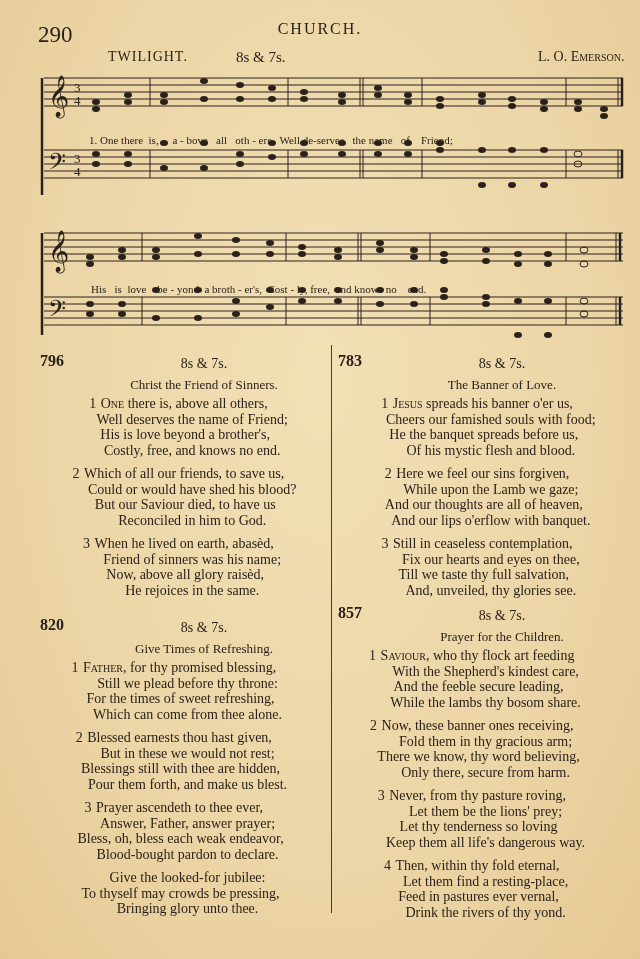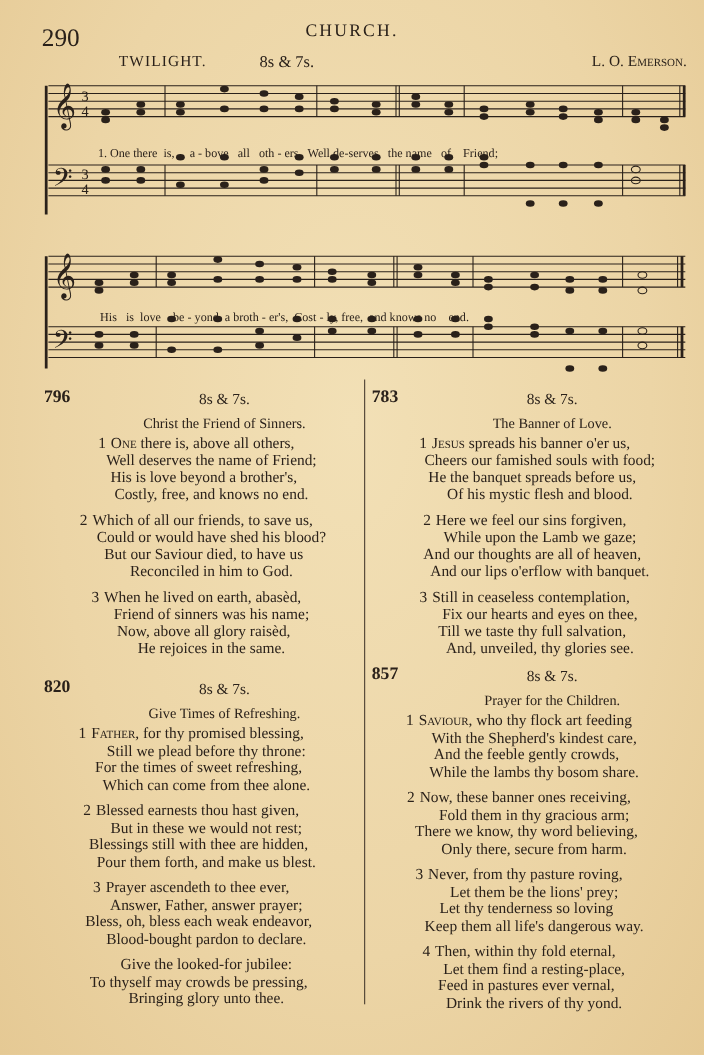--- a/index.html
+++ b/index.html
@@ -346,21 +346,21 @@
 </div>
 
 <div class="hymn" style="left:338px;top:604px;height:320px;">
   <div class="hnum">857</div>
   <div class="hmeter">8s &amp; 7s.</div>
   <div class="htitle">Prayer for the Children.</div>
   <div class="verses">
     <div class="verse">
       <div class="vl i0"><span class="vnum">1</span><span class="sc">Saviour</span><span>, who thy flock art feeding</span></div>
       <div class="vl i1">With the Shepherd's kindest care,</div>
-      <div class="vl i2">And the feeble gently crowds,</div>
+      <div class="vl i2">And the feeble secure leading,</div>
       <div class="vl i3">While the lambs thy bosom share.</div>
     </div>
     <div class="verse">
       <div class="vl i0"><span class="vnum">2</span><span>Now, these banner ones receiving,</span></div>
       <div class="vl i1">Fold them in thy gracious arm;</div>
       <div class="vl i2">There we know, thy word believing,</div>
       <div class="vl i3">Only there, secure from harm.</div>
     </div>
     <div class="verse">
       <div class="vl i0"><span class="vnum">3</span><span>Never, from thy pasture roving,</span></div>

